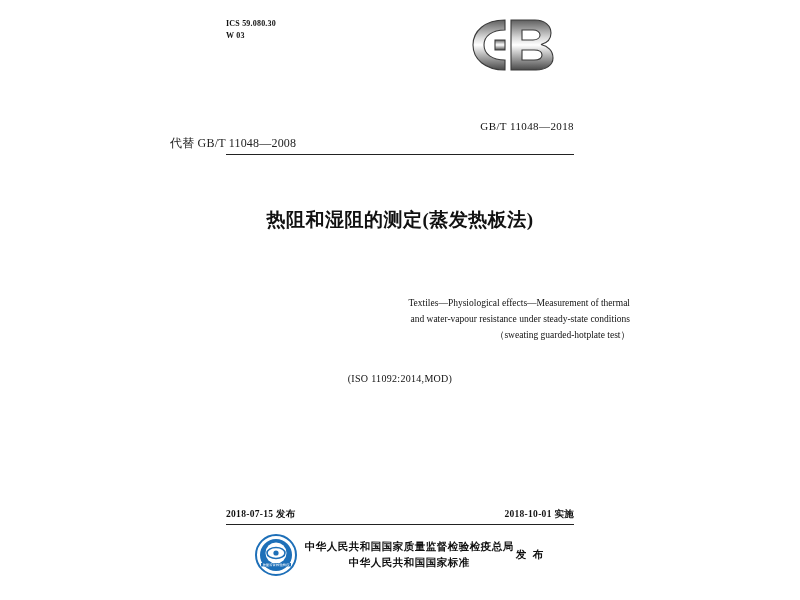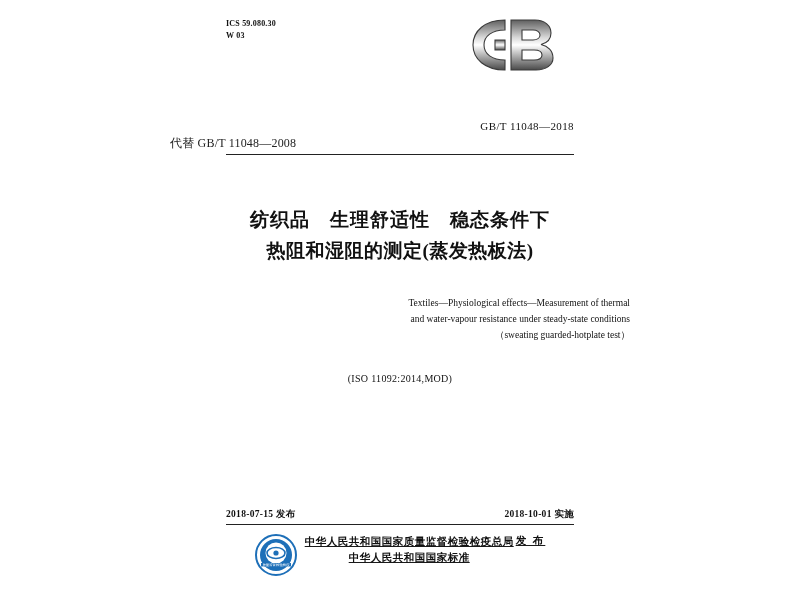--- a/index.html
+++ b/index.html
@@ -159,22 +159,22 @@
     height: 1px;
     background: #222;
   }
 
   .issuer-row {
     position: absolute;
     left: 56px;
     top: 526px;
     width: 348px;
     display: flex;
+    align-items: center;
     justify-content: center;
-    text-decoration: underline;
   }
   .emblem {
     width: 42px;
     height: 42px;
     flex: 0 0 42px;
     margin-right: 8px;
   }
   .issuer-names {
     font-size: 10.5px;
     font-weight: bold;
@@ -221,21 +221,20 @@
       </svg>
     </div>
 
 
     <div class="std-no">GB/T  11048—2018</div>
     <div class="std-replace">代替 GB/T 11048—2008</div>
 
     <div class="rule-top"></div>
 
     <div class="main-title">
-      <div class="line1">纺织品　生理舒适性　稳态条件下</div>
       <div class="line2">热阻和湿阻的测定(蒸发热板法)</div>
     </div>
 
     <div class="en-title">
       <div>Textiles—Physiological effects—Measurement of thermal</div>
       <div>and water-vapour resistance under steady-state conditions</div>
       <div>（sweating guarded-hotplate test）</div>
     </div>
 
     <div class="iso-ref">(ISO 11092:2014,MOD)</div>

